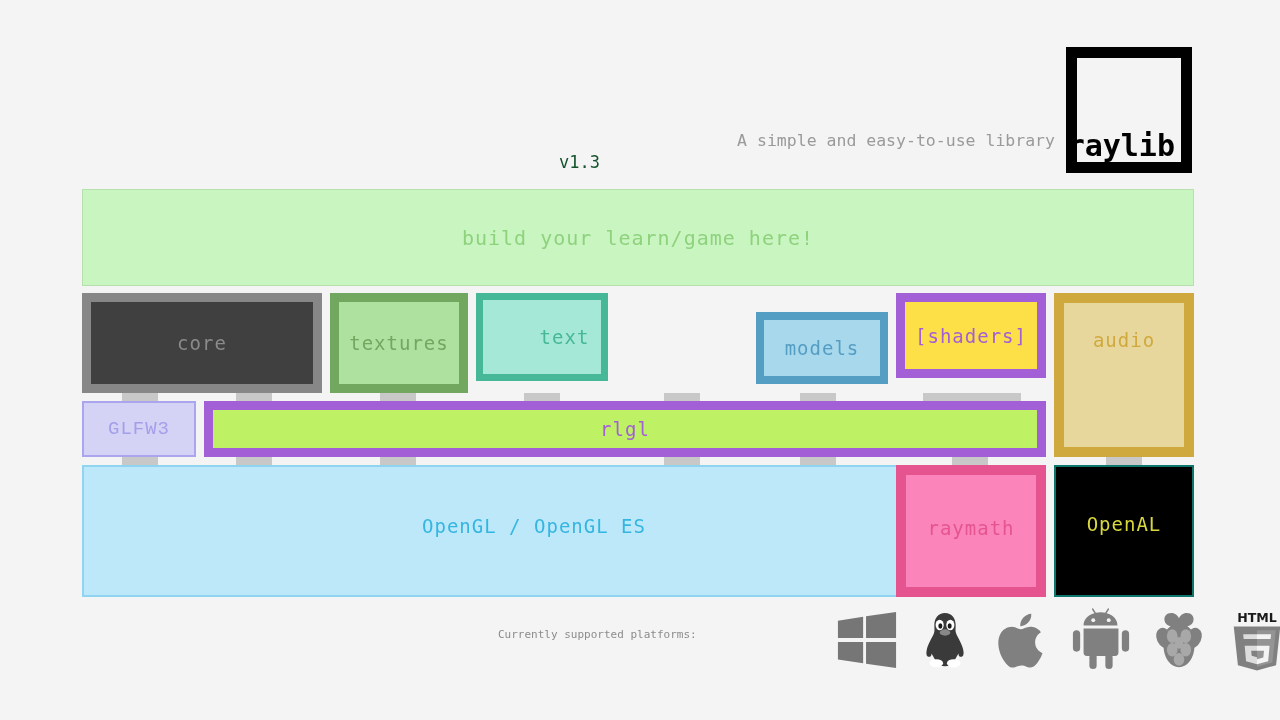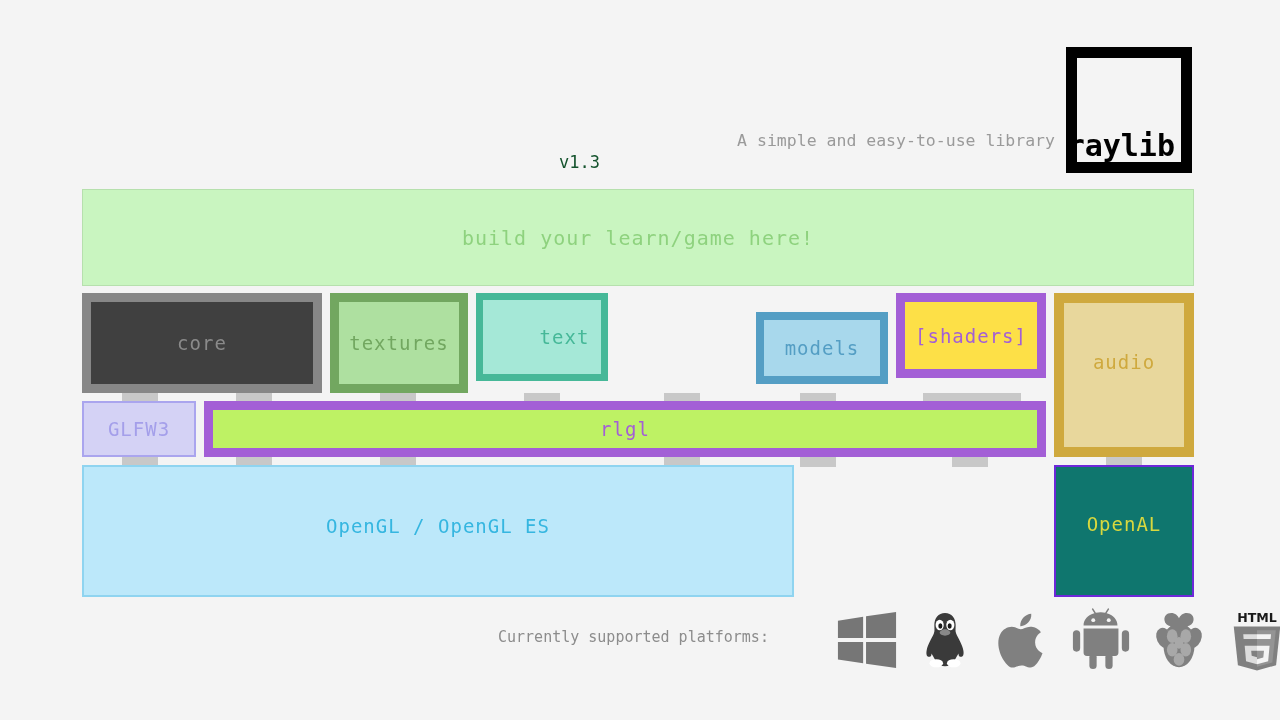--- a/index.html
+++ b/index.html
@@ -41,21 +41,21 @@
   }
 
   
   .box {
     position: absolute;
     display: flex; align-items: center; justify-content: center;
     font-size: 19px; letter-spacing: 1px;
     white-space: nowrap;
   }
   .box.tall { align-items: flex-start; }
-  .box.tall > .lbl { margin-top: 48px; }
+  .box.tall > .lbl { margin-top: 26px; }
   .tab {
     position: absolute; background: #c8c8c8;
   }
 
   
   #banner {
     left: 82px; top: 189px; width: 1112px; height: 97px;
     background: #c9f5c0; border: 1px solid #b6e0ad;
     color: #8ed27e; font-size: 20px;
   }
@@ -64,36 +64,36 @@
   #m-core     { left: 82px;  top: 293px; width: 240px;  height: 100px; background:#404040; border:9px solid #878787; color:#8a8a8a; }
   #m-textures { left: 330px; top: 293px; width: 138px;  height: 100px; background:#aee0a0; border:9px solid #72a760; color:#72a760; }
   #m-text     { left: 476px; top: 293px; width: 132px;  height: 88px; background:#a5e8d7; border:7px solid #46b898; color:#46b898;padding-left:45px; }
   #m-shapes   { left: 616px; top: 293px; width: 132px;  height: 100px; background:#f0b2ad; border:7px solid #e65c57; color:#e65c57; }
   #m-models   { left: 756px; top: 293px; width: 132px;  height: 72px; background:#a8d8ec; border:8px solid #549ec4; color:#549ec4;margin-top:19px; }
   #m-shaders  { left: 896px; top: 293px; width: 150px;  height: 85px; background:#fde047; border:9px solid #a35fd6; color:#a35fd6; }
   #m-audio    { left: 1054px; top: 293px; width: 140px; height: 164px; background:#e8d79c; border:10px solid #cfa93e; color:#cfa93e; }
 
   
   #m-glfw { left: 82px;  top: 401px; width: 114px; height: 56px;
-            background:#d4d2f5; border:2px solid #aaa5ee; color:#a49fea; }
+            background:#d4d2f5; border:2px solid #aaa5ee; color:#a49fea;font-family:Liberation Mono, monospace; }
   #m-rlgl { left: 204px; top: 401px; width: 842px; height: 56px;
             background:#bef264; border:9px solid #a35fd6; color:#a35fd6; }
 
   
-  #m-opengl  { left: 82px;  top: 465px; width: 712px; height: 132px;
+  #m-opengl  { left: 82px;  top: 465px; width: 904px; height: 132px;
                background:#bce8fa; border:2px solid #8fd4f0; color:#35b6e0; }
   #m-raymath { left: 896px; top: 465px; width: 150px; height: 132px;
                background:#fb85ba; border:10px solid #e5548f; color:#e5548f; }
   #m-openal  { left: 1054px; top: 465px; width: 140px; height: 132px;
-               background:#0f766e; border:2px solid #6d28d9; color:#d8d83e; }
+               background:#000000; border:2px solid #0f766e; color:#d8d83e; }
 
   
   #platforms-label {
     position: absolute; left: 498px; top: 628px;
-    font-size: 15px; color: #8c8c8c; white-space: nowrap;
+    font-size: 11px; color: #8c8c8c; white-space: nowrap;
   }
   #platform-icons {
     position: absolute; left: 836px; top: 604px;
     display: flex; align-items: center; gap: 16px; height: 72px;
   }
   .picon { width: 62px; height: 68px; position: relative; }
   .picon svg { display: block; width: 100%; height: 100%; }
 </style>
 </head>
 <body>
@@ -152,20 +152,23 @@
   <div class="box" id="m-glfw">
       <span class="lbl">GLFW3</span>
     </div>
   <div class="box" id="m-rlgl">
       <span class="lbl">rlgl</span>
     </div>
 
   <div class="box tall" id="m-opengl">
       <span class="lbl" style="margin-top:48px">OpenGL / OpenGL ES</span>
     </div>
+  <div class="box tall" id="m-raymath">
+      <span class="lbl" style="margin-top:42px">raymath</span>
+    </div>
   <div class="box tall" id="m-openal">
       <span class="lbl" style="margin-top:46px">OpenAL</span>
     </div>
 
   <div id="platforms-label">Currently supported platforms:</div>
 
   <div id="platform-icons">
 
     <div class="picon">
       <svg viewBox="0 0 64 64">

